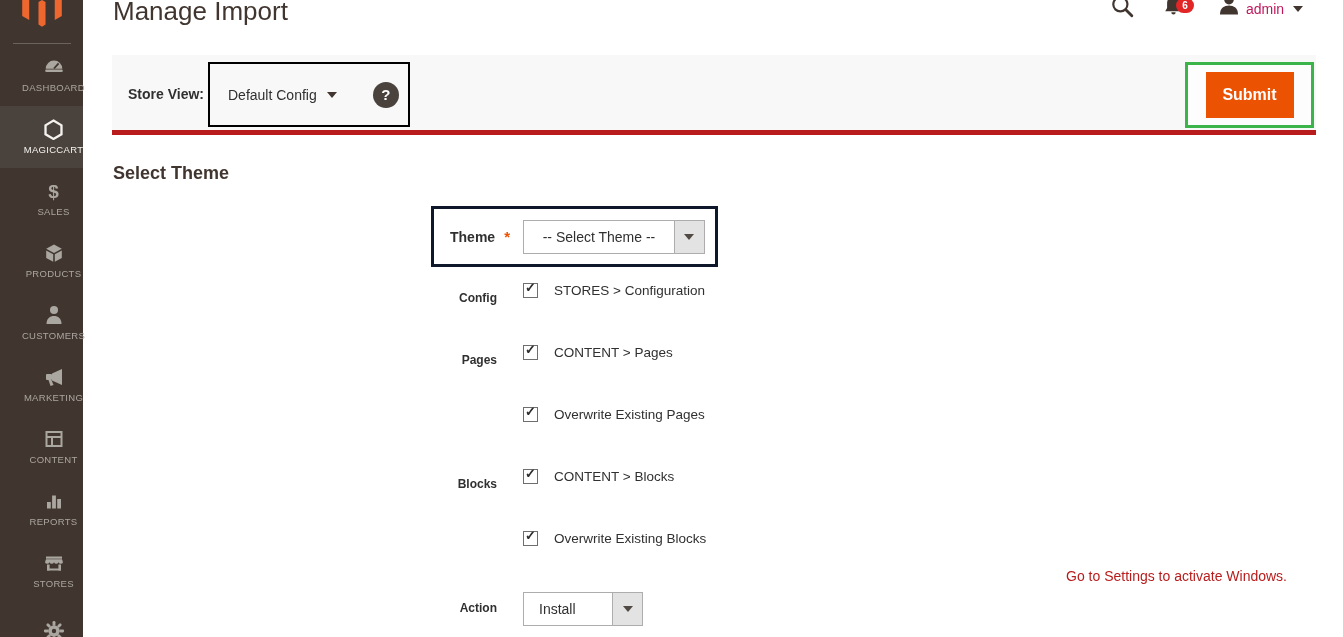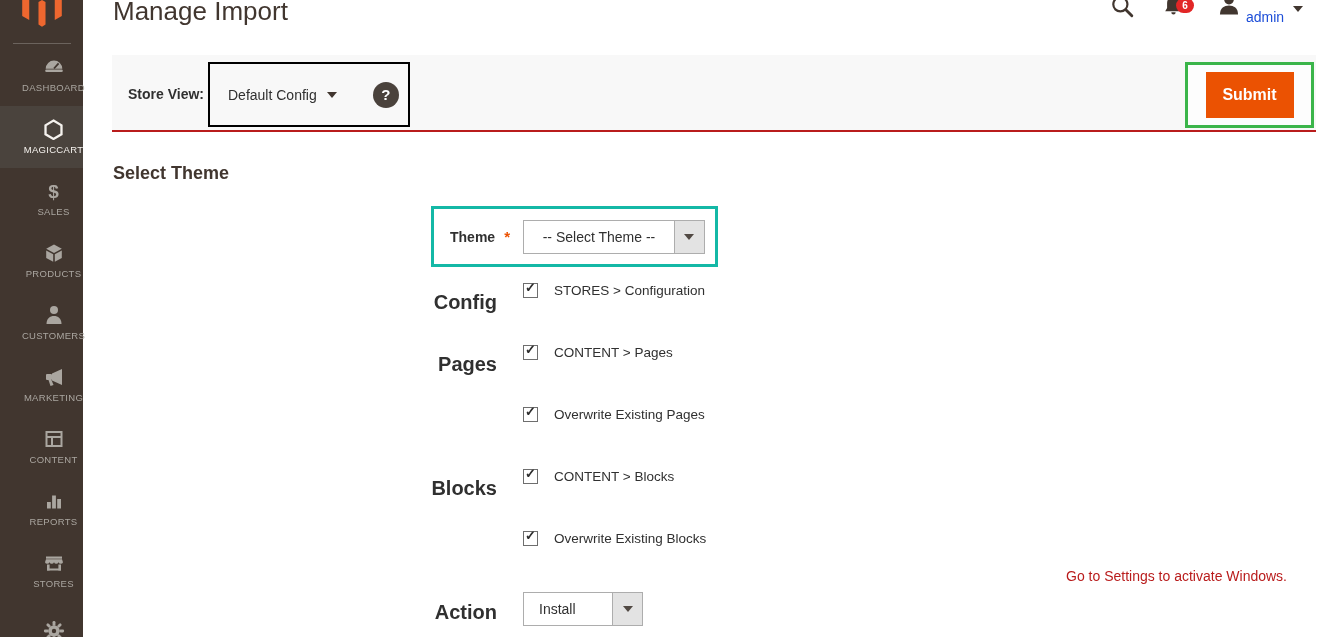--- a/index.html
+++ b/index.html
@@ -17,56 +17,56 @@
   .sb-label{font-size:9.5px;color:#aaa6a0;letter-spacing:.3px;}
   .sb-ico{width:22px;height:20px;display:flex;align-items:center;justify-content:center;}
   .dollar{font-size:19px;font-weight:bold;color:#aaa6a0;line-height:1;}
 
   
   .page-title{position:absolute;left:113px;top:-4px;font-size:26px;color:#41362f;}
   .hdr-ico{position:absolute;cursor:pointer;}
   .badge{position:absolute;left:1176px;top:-2px;width:18px;height:15px;background:#e22626;
          border-radius:8px;color:#fff;font-size:10px;font-weight:bold;display:flex;
          align-items:center;justify-content:center;}
-  .admin-name{position:absolute;left:1246px;top:9px;font-size:14px;color:#1d4ed8;cursor:pointer;}
+  .admin-name{position:absolute;left:1246px;top:1px;font-size:14px;color:#be185d;cursor:pointer;}
   .caret{width:0;height:0;border-left:5px solid transparent;border-right:5px solid transparent;
          border-top:6px solid #41362f;display:inline-block;}
   .hdr-caret{position:absolute;left:1293px;top:6px;}
 
   
   .toolbar{position:absolute;left:112px;top:55px;width:1204px;height:75px;
-           background:#f8f8f8;border-bottom:2px solid #b91c1c;}
+           background:#f8f8f8;border-bottom:5px solid #b91c1c;}
   .sv-label{position:absolute;left:16px;top:31px;font-size:14px;font-weight:bold;color:#303030;}
   .sv-box{position:absolute;left:96px;top:7px;width:198px;height:61px;border:2px solid #000;
           display:flex;align-items:center;background:#f8f8f8;cursor:pointer;}
   .sv-value{margin-left:18px;font-size:14px;color:#303030;}
   .sv-box .caret{margin-left:10px;}
   .help-circle{margin-left:36px;width:26px;height:26px;border-radius:50%;background:#4a423c;
                color:#fff;font-size:15px;font-weight:bold;display:flex;align-items:center;
                justify-content:center;cursor:pointer;}
   .submit-hl{position:absolute;right:2px;top:7px;width:123px;height:60px;border:3px solid #3bb54a;
              background:#fdfdfd;display:flex;align-items:center;justify-content:center;}
   .submit-btn{width:88px;height:46px;background:#eb5202;color:#fff;border:none;
               font-family:"Liberation Sans",sans-serif;font-size:16px;font-weight:bold;cursor:pointer;}
 
   
   .section-heading{position:absolute;left:113px;top:163px;font-size:18px;font-weight:bold;color:#41362f;}
-  .theme-hl{position:absolute;left:431px;top:206px;width:281px;height:55px;border:3px solid #14b8a6;
+  .theme-hl{position:absolute;left:431px;top:206px;width:281px;height:55px;border:3px solid #0f172a;
             background:#fff;display:flex;align-items:center;}
   .theme-label{margin-left:16px;font-size:14px;font-weight:bold;color:#303030;}
   .req{margin-left:9px;color:#eb5202;font-size:15px;font-weight:bold;}
   .select{display:flex;border:1px solid #adadad;background:#fff;height:34px;box-sizing:border-box;}
   .theme-select{margin-left:13px;width:182px;}
   .sel-text{flex:1;display:flex;align-items:center;justify-content:center;font-size:14px;color:#303030;}
   .sel-text.left{justify-content:flex-start;padding-left:15px;}
   .sel-btn{width:29px;background:#e3e3e3;border-left:1px solid #adadad;display:flex;
            align-items:center;justify-content:center;cursor:pointer;}
   .sel-btn .caret{border-top-color:#514943;}
 
-  .flabel{position:absolute;left:417px;width:80px;text-align:right;font-size:20px;
+  .flabel{position:absolute;left:417px;width:80px;text-align:right;font-size:12px;
           font-weight:bold;color:#303030;}
   .cb-row{position:absolute;left:523px;display:flex;align-items:center;gap:16px;}
   .checkbox{width:13px;height:13px;border:1px solid #6e6e6e;background:#fff;position:relative;
             cursor:pointer;flex:none;}
   .checkbox::after{content:"\2713";position:absolute;left:1px;top:-4px;font-size:13px;
                    font-weight:bold;color:#2e2e2e;}
   .cb-label{font-size:13.5px;color:#303030;}
   .action-select{position:absolute;left:523px;top:592px;width:120px;}
 
   

